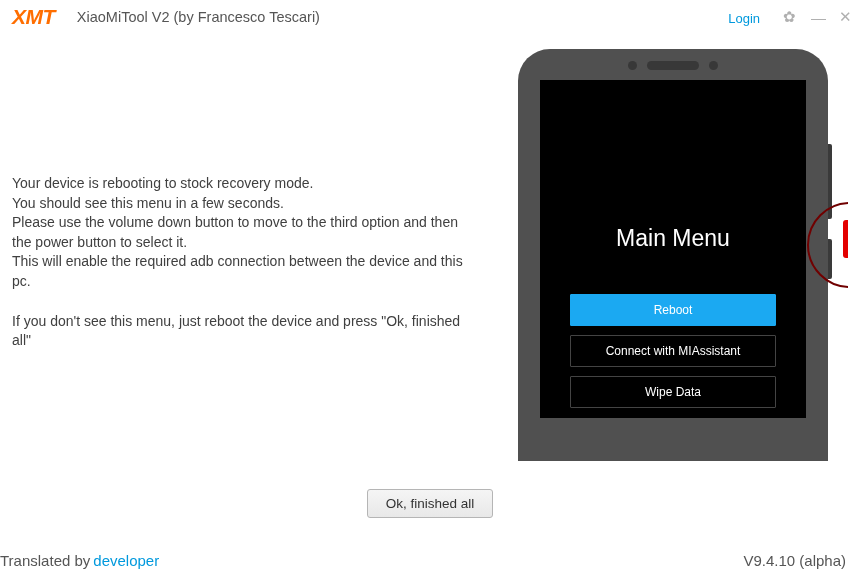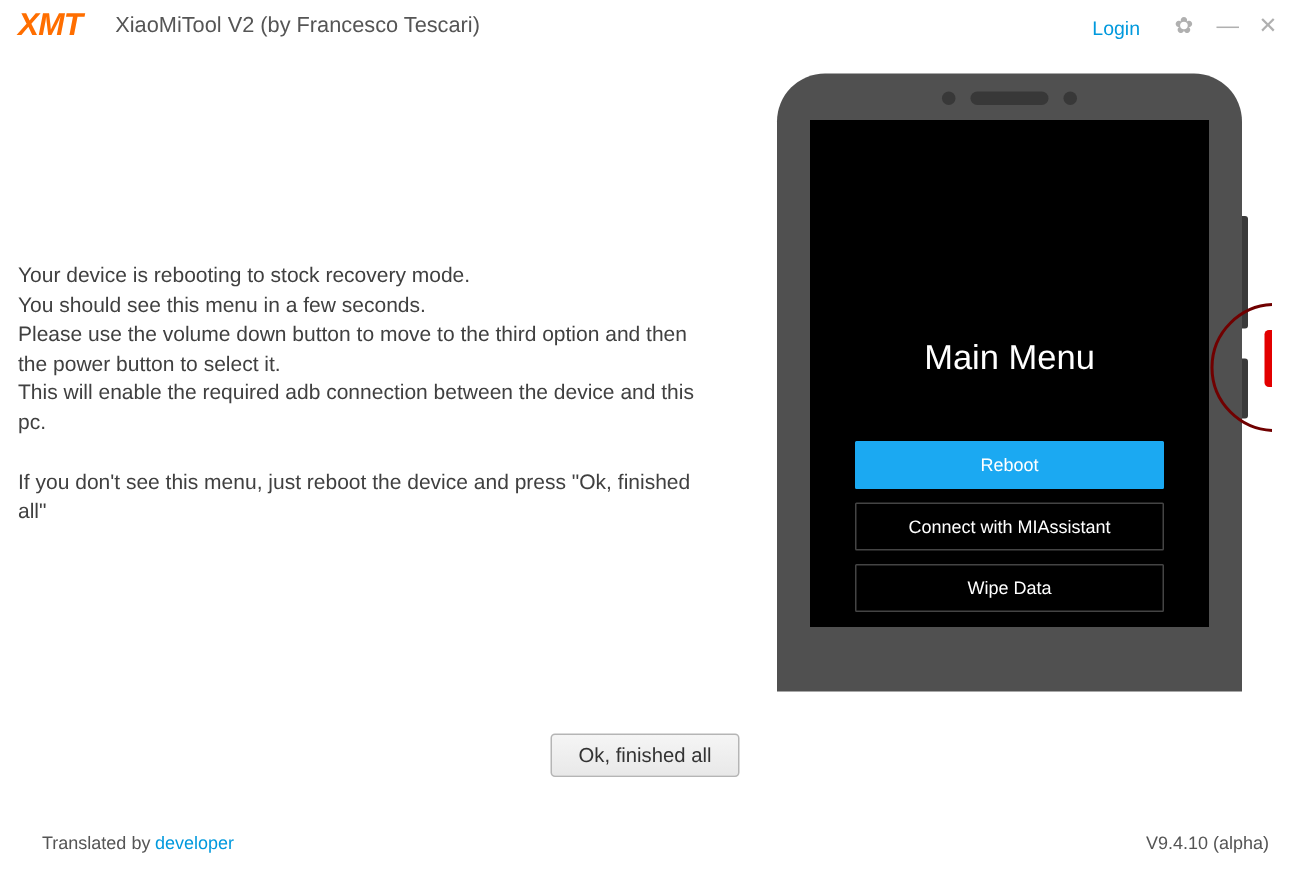--- a/index.html
+++ b/index.html
@@ -195,24 +195,24 @@
       font-size: 13.5px;
       background: linear-gradient(#f5f5f5, #e8e8e8);
       border: 1px solid #b5b5b5;
       border-radius: 3px;
       cursor: pointer;
       color: #333;
     }
     .footer {
       position: absolute;
       bottom: 10px;
-      left: 28px;
+      left: 0;
       right: 14px;
       display: flex;
-      font-size: 12px;
+      font-size: 15px;
       color: #555;
     }
     .dev-link {
       color: #0099dd;
       cursor: pointer;
       margin-left: 3px;
     }
     .version {
       margin-left: auto;
     }

